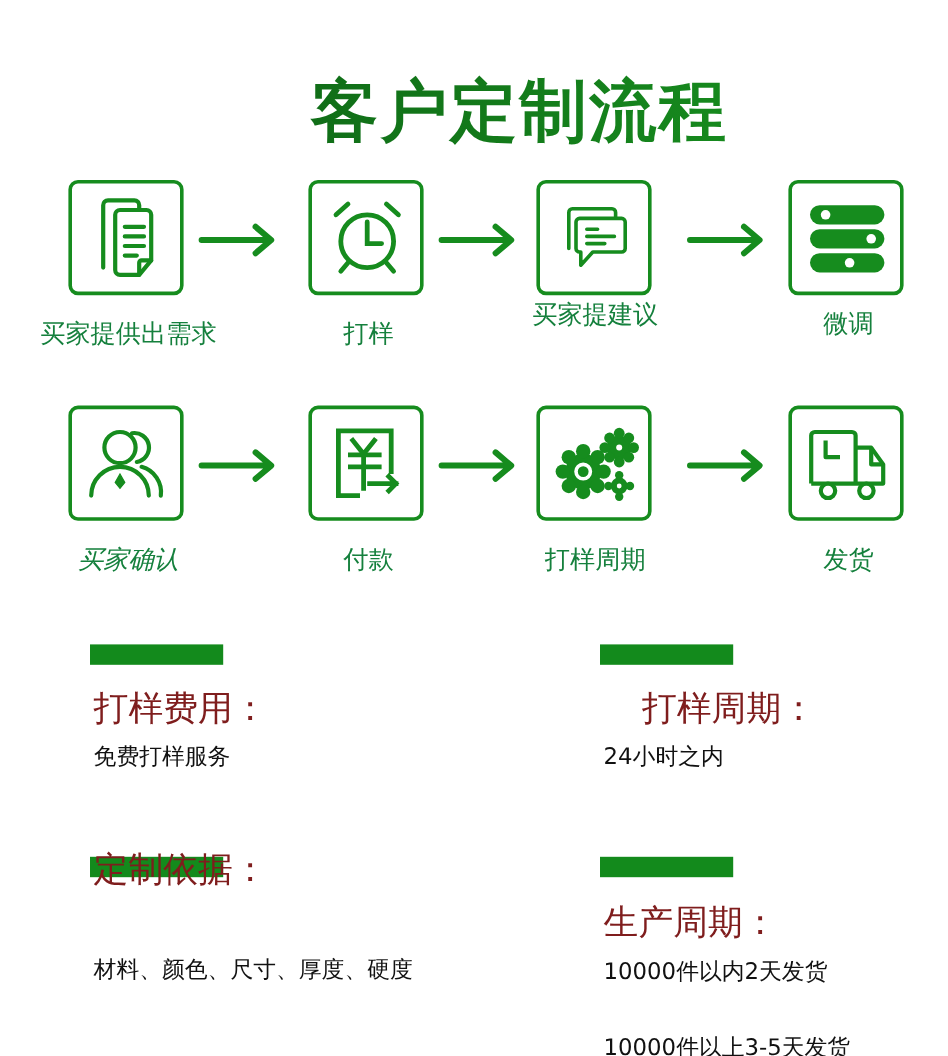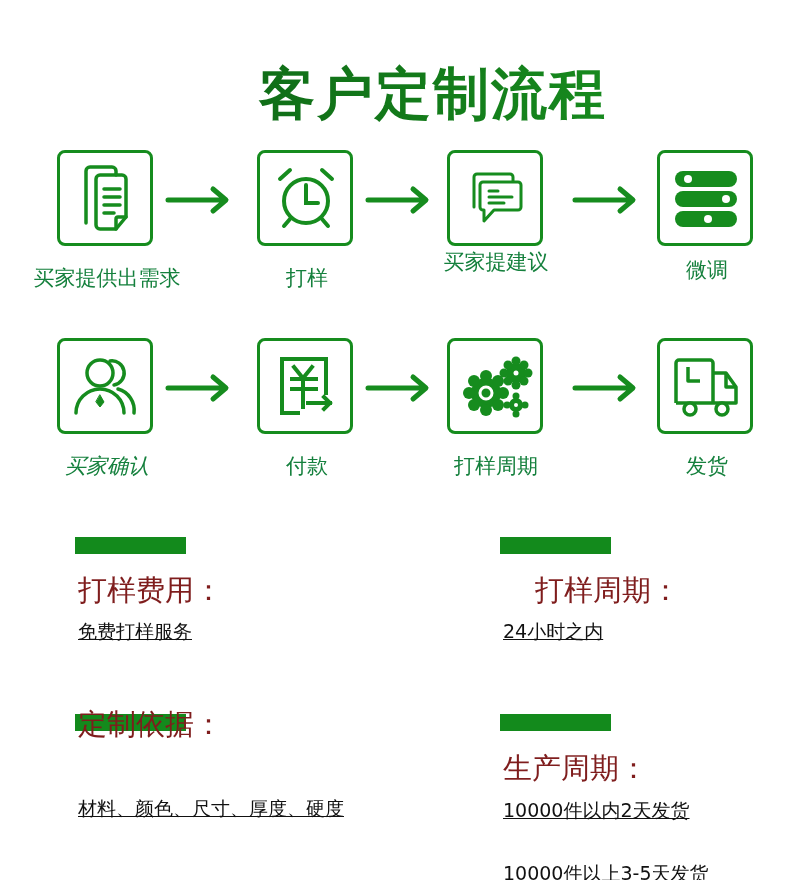--- a/index.html
+++ b/index.html
@@ -10,21 +10,21 @@
            background: linear-gradient(90deg, #0c5a14 0%, #137a1a 50%, #1a9a22 100%);
            -webkit-background-clip:text; background-clip:text; color:transparent;padding-left:38px; }
   .box { position:absolute; width:96px; height:96px; border:3px solid #168c1e;
          border-radius:8px; box-sizing:border-box; background:#fff; }
   .box svg { position:absolute; left:8px; top:8px; width:76px; height:76px; }
   .step-label { position:absolute; font-size:21px; color:#15803d; white-space:nowrap;
                 transform:translateX(-50%); line-height:28px; }
   .arrow { position:absolute; width:70px; height:30px; }
   .bar { position:absolute; width:111px; height:17px; background:#138a1c; }
   .sec-title { position:absolute; font-size:29px; color:#7f1d1d; line-height:34px; white-space:nowrap; }
-  .sec-text { position:absolute; font-size:19px; color:#111; line-height:26px; white-space:nowrap;text-decoration:underline; }
+  .sec-text { position:absolute; font-size:19px; color:#111; line-height:26px; white-space:nowrap; }
 </style>
 </head>
 <body>
 
 <div class="title">客户定制流程</div>
 
 <div class="box" style="left:57px;top:150px;">
   <svg viewBox="0 0 76 76" fill="none" stroke="#168c1e" stroke-width="3.5" stroke-linejoin="round" stroke-linecap="round">
     <path d="M18 62 V10 a4 4 0 0 1 4-4 H44 a4 4 0 0 1 4 4 V14"></path>
     <path d="M28 18 a4 4 0 0 1 4-4 H54 a4 4 0 0 1 4 4 V56 L48 68 H32 a4 4 0 0 1-4-4 Z"></path>

